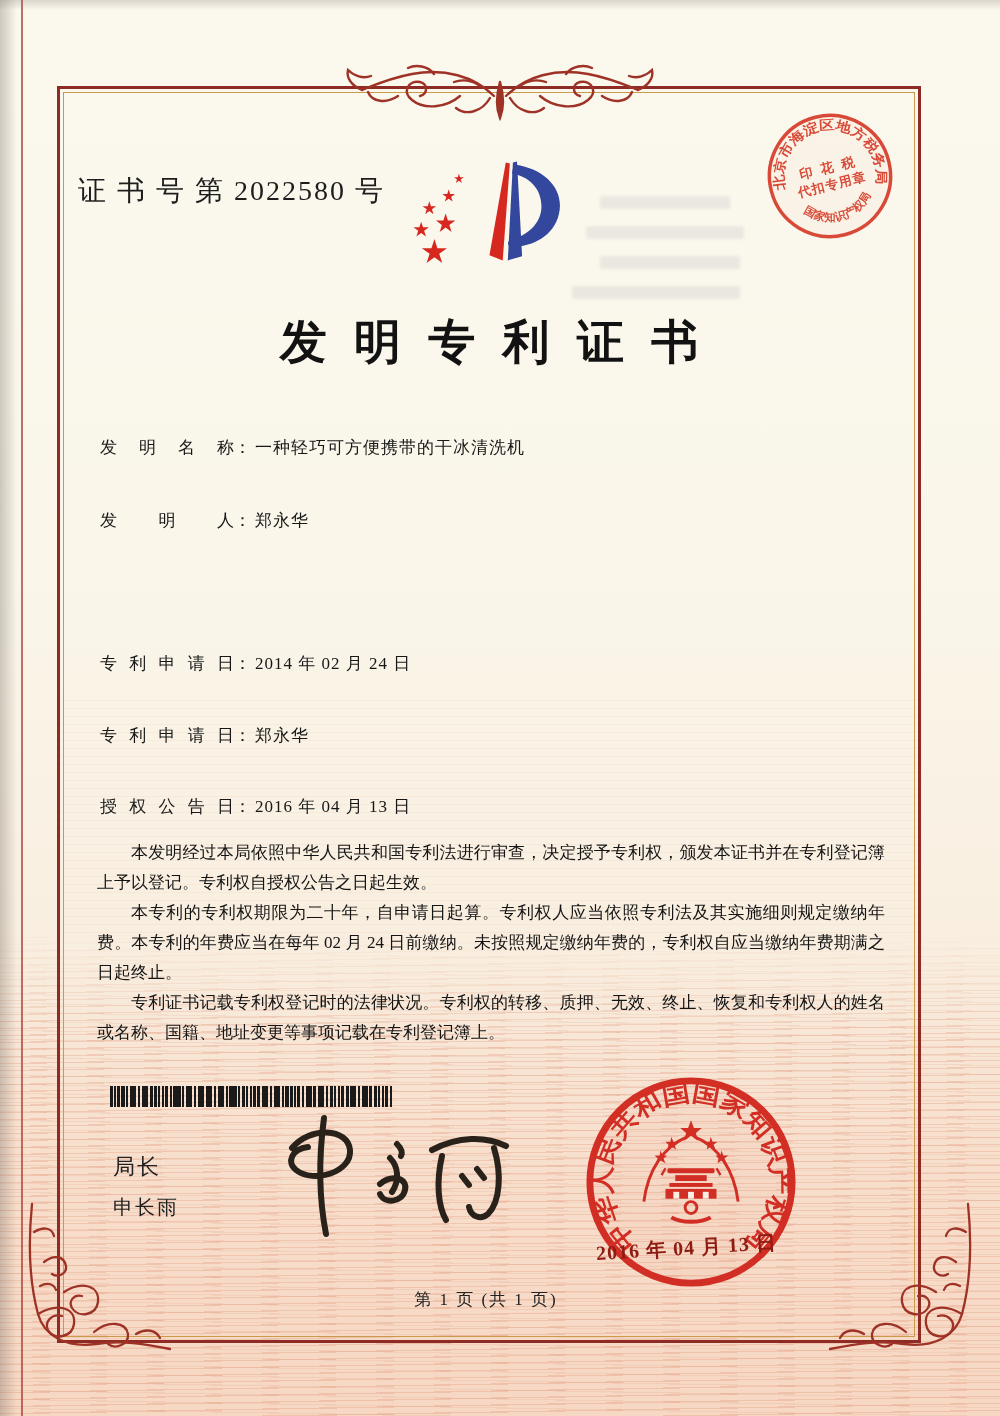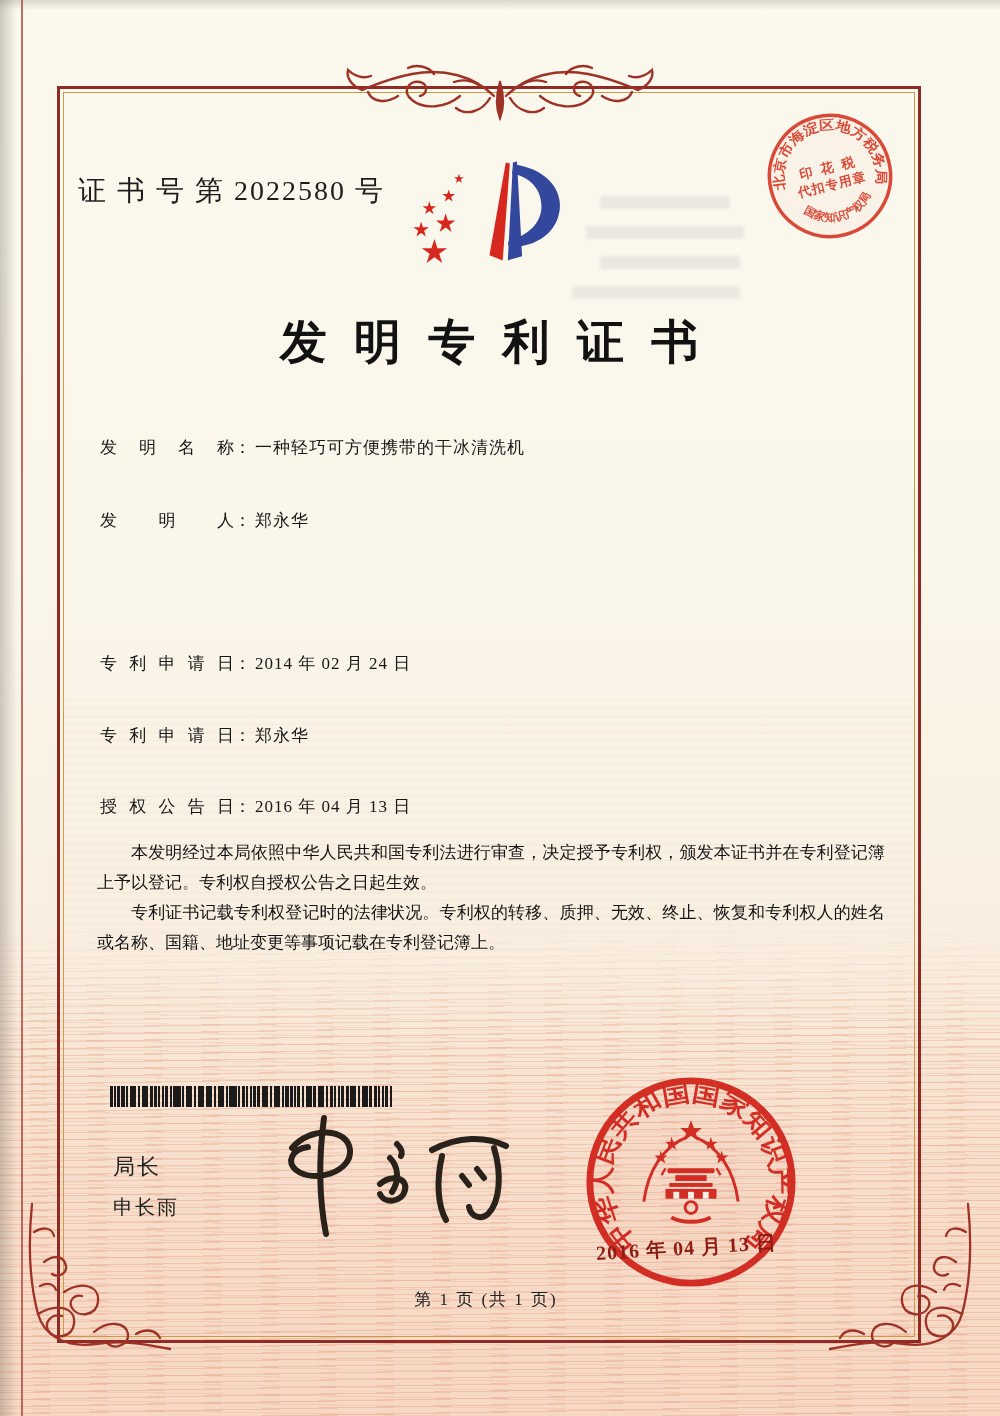--- a/index.html
+++ b/index.html
@@ -217,20 +217,21 @@
   </div>
   <div class="field-row" style="top:724px;">
     <span class="field-label">专利申请日</span><span class="field-colon">：</span><span class="field-value">郑永华</span>
   </div>
   <div class="field-row" style="top:795px;">
     <span class="field-label">授权公告日</span><span class="field-colon">：</span><span class="field-value">2016 年 04 月 13 日</span>
   </div>
 
   <div class="paragraphs">
     <p>本发明经过本局依照中华人民共和国专利法进行审查，决定授予专利权，颁发本证书并在专利登记簿上予以登记。专利权自授权公告之日起生效。</p>
+    <p>本专利的专利权期限为二十年，自申请日起算。专利权人应当依照专利法及其实施细则规定缴纳年费。本专利的年费应当在每年 02 月 24 日前缴纳。未按照规定缴纳年费的，专利权自应当缴纳年费期满之日起终止。</p>
     <p>专利证书记载专利权登记时的法律状况。专利权的转移、质押、无效、终止、恢复和专利权人的姓名或名称、国籍、地址变更等事项记载在专利登记簿上。</p>
   </div>
 
   <div class="barcode"></div>
 
   <div class="director-title">局长</div>
   <div class="director-name">申长雨</div>
 
   <svg class="signature" viewBox="0 0 255 135">
     <g stroke="#29221b" stroke-width="6" fill="none" stroke-linecap="round" stroke-linejoin="round">

